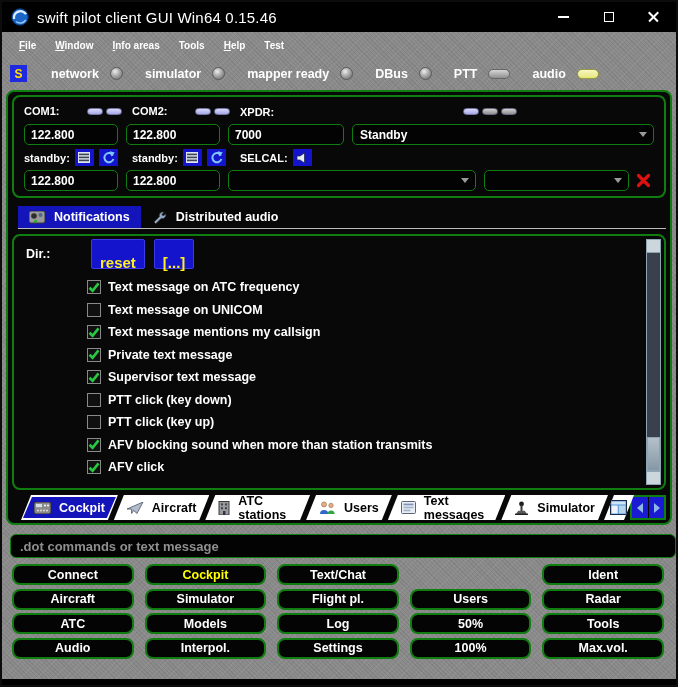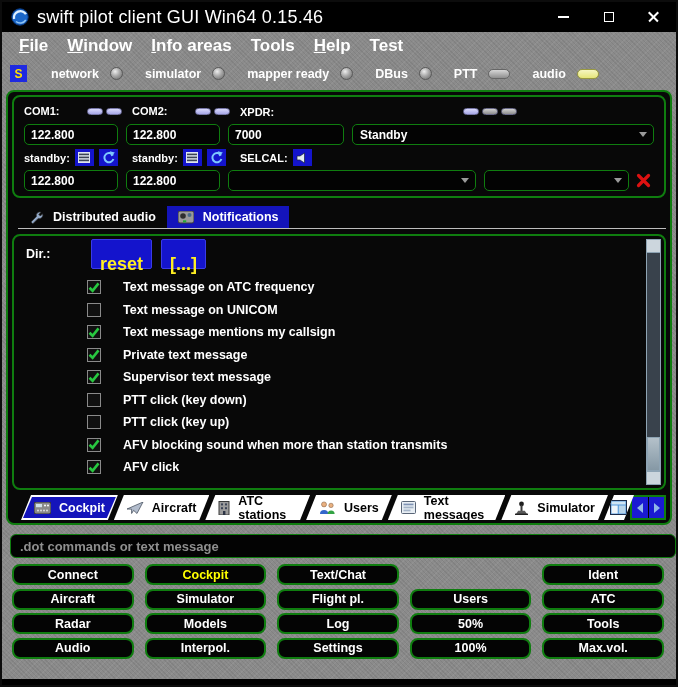--- a/index.html
+++ b/index.html
@@ -21,32 +21,32 @@
     background-color:var(--granite);
     background-image:
       repeating-linear-gradient(45deg, rgba(0,0,0,.07) 0 1px, transparent 1px 3px),
       repeating-linear-gradient(-45deg, rgba(255,255,255,.06) 0 1px, transparent 1px 4px);
     border:2px solid #0c0c0c;
     font-weight:bold;color:#fff}
   
   .titlebar{position:absolute;top:0;left:0;right:0;height:30px;background:#000;
     display:flex;align-items:center;padding-left:9px}
   .app-logo{width:18px;height:18px;display:inline-block}
-  .title-text{margin-left:8px;font-weight:normal;font-size:18px;color:#fff;letter-spacing:.2px}
+  .title-text{margin-left:8px;font-weight:normal;font-size:15px;color:#fff;letter-spacing:.2px}
   .win-controls{margin-left:auto;display:flex;height:100%}
   .win-btn{width:45px;height:100%;display:grid;place-items:center;cursor:default}
   .glyph-min{width:11px;height:1.5px;background:#fff}
   .glyph-max{width:10px;height:10px;border:1.5px solid #fff}
   .glyph-close{position:relative;width:11px;height:11px}
   .glyph-close::before,.glyph-close::after{content:"";position:absolute;left:-1px;top:4.5px;width:13px;height:1.5px;background:#fff}
   .glyph-close::before{transform:rotate(45deg)}
   .glyph-close::after{transform:rotate(-45deg)}
   
   .menubar{position:absolute;top:30px;left:0;right:0;height:27px;display:flex;align-items:center;
-    padding-left:17px;gap:19px;font-size:17px}
+    padding-left:17px;gap:19px;font-size:10px}
   .menu-item{color:#fff;cursor:default}
   .menu-item u{text-decoration:underline}
   .statusbar{position:absolute;top:57px;left:0;right:0;height:29px;display:flex;align-items:center;
     padding-left:8px;font-size:12.5px}
   .s-badge{width:17px;height:17px;background:#1f2ae0;color:#ffe000;display:grid;place-items:center;
     font-size:12px;margin-right:24px}
   .status-item{display:flex;align-items:center;gap:11px;margin-right:22px}
   .led-round{width:13px;height:13px;border-radius:50%;border:1px solid #5a5a5a;
     background:radial-gradient(circle at 38% 32%, #ededed, #a8a8a8 45%, #777 85%)}
   .led-pill{width:22px;height:10px;border-radius:5px;border:1px solid #666;
@@ -86,23 +86,23 @@
   .audio-tabs{display:flex;align-items:flex-end;margin:5px 0 0 6px;border-bottom:1px solid #bdbdbd;height:26px}
   .atab{display:flex;align-items:center;gap:9px;color:#fff;font-size:12.5px;padding:4px 11px;cursor:default}
   .atab.selected{background:var(--tab-blue)}
   .icon{display:inline-flex;align-items:center}
   
   .notif-panel{flex:1;border:2px solid var(--accent-green);border-radius:8px;margin-top:5px;
     position:relative;padding:7px 26px 4px 12px;overflow:hidden}
   .form-row{display:flex;align-items:center;height:22px;margin-bottom:11px;font-size:12.5px}
   .form-label{width:56px;flex:none}
   .btn-blue{background:var(--accent-blue);color:var(--btn-text-yellow);font-family:inherit;font-weight:bold;
-    font-size:18px;height:21px;padding:14px 8px;margin-left:9px;border:1px solid #3a3ae8;border-radius:2px;cursor:default}
+    font-size:15px;height:21px;padding:14px 8px;margin-left:9px;border:1px solid #3a3ae8;border-radius:2px;cursor:default}
   .checkbox-list{margin:4px 0 0 61px;display:flex;flex-direction:column}
-  .cbrow{display:flex;align-items:center;height:22.5px;gap:22px;font-size:12.5px}
+  .cbrow{display:flex;align-items:center;height:22.5px;gap:7px;font-size:12.5px}
   .cbox{width:14px;height:14px;background:#101010;border:1px solid #8a8a8a;display:grid;place-items:center;flex:none}
   
   .scrollbar{position:absolute;top:3px;bottom:3px;right:3px;width:15px;background:#39424c;
     border:1px solid #8ea4b4;display:flex;flex-direction:column}
   .sb-btn{height:13px;background:#ccd6dd;border-bottom:1px solid #8ea4b4;flex:none}
   .sb-btn.bottom{border-bottom:none;border-top:1px solid #8ea4b4}
   .sb-track{flex:1;position:relative}
   .sb-thumb{position:absolute;left:0;right:0;bottom:0;height:34px;
     background:linear-gradient(#b4c1ca,#8598a5);border:1px solid #8ea4b4}
   
@@ -308,38 +308,38 @@
             <span class="icon">
               <svg width="15" height="15">
                 <path d="M2.5 2.5 L12.5 12.5 M12.5 2.5 L2.5 12.5" stroke="#dd1111" stroke-width="3.2" stroke-linecap="round"></path>
               </svg>
             </span>
           </span>
       </div>
     </div>
 
     <div class="audio-tabs" id="audio-tabs">
-        <div class="atab">
-          <span class="icon">
-            <svg width="15" height="13">
-              <path d="M12 1.2 a3.5 3.5 0 0 0 -4.6 4.4 L2 11 l1.8 1.8 L9.2 7.4 a3.5 3.5 0 0 0 4.4-4.6 L11.4 5 9.8 3.4 Z" fill="#92a9c8" stroke="#2e2e2e" stroke-width="0.7"></path>
-            </svg>
-          </span>
-          <span>Distributed audio</span>
-        </div>
         <div class="atab selected">
           <span class="icon">
             <svg width="16" height="13">
               <rect x="0" y="0" width="16" height="12" rx="2" fill="#9a9a9a" stroke="#3a3a3a"></rect>
               <circle cx="5" cy="5" r="2.8" fill="#2e2e2e"></circle>
               <circle cx="11.5" cy="4" r="2" fill="#4a6a88"></circle>
               <rect x="5" y="9.3" width="3.2" height="2" fill="#22aa33"></rect>
             </svg>
           </span>
           <span>Notifications</span>
+        </div>
+        <div class="atab">
+          <span class="icon">
+            <svg width="15" height="13">
+              <path d="M12 1.2 a3.5 3.5 0 0 0 -4.6 4.4 L2 11 l1.8 1.8 L9.2 7.4 a3.5 3.5 0 0 0 4.4-4.6 L11.4 5 9.8 3.4 Z" fill="#92a9c8" stroke="#2e2e2e" stroke-width="0.7"></path>
+            </svg>
+          </span>
+          <span>Distributed audio</span>
         </div>
       </div>
 
     <div class="notif-panel">
       <div class="form-row">
         <span class="form-label">Dir.:</span>
         <button class="btn-blue">reset</button>
         <button class="btn-blue">[...]</button>
       </div>
       <div class="checkbox-list" id="cb-list">
@@ -522,22 +522,22 @@
   <div class="button-grid" id="btn-grid">
       <button class="gbtn">Connect</button>
       <button class="gbtn active">Cockpit</button>
       <button class="gbtn">Text/Chat</button>
       <button class="gbtn empty"></button>
       <button class="gbtn">Ident</button>
       <button class="gbtn">Aircraft</button>
       <button class="gbtn">Simulator</button>
       <button class="gbtn">Flight pl.</button>
       <button class="gbtn">Users</button>
+      <button class="gbtn">Radar</button>
       <button class="gbtn">ATC</button>
-      <button class="gbtn">Radar</button>
       <button class="gbtn">Models</button>
       <button class="gbtn">Log</button>
       <button class="gbtn">50%</button>
       <button class="gbtn">Tools</button>
       <button class="gbtn">Audio</button>
       <button class="gbtn">Interpol.</button>
       <button class="gbtn">Settings</button>
       <button class="gbtn">100%</button>
       <button class="gbtn">Max.vol.</button>
     </div>

